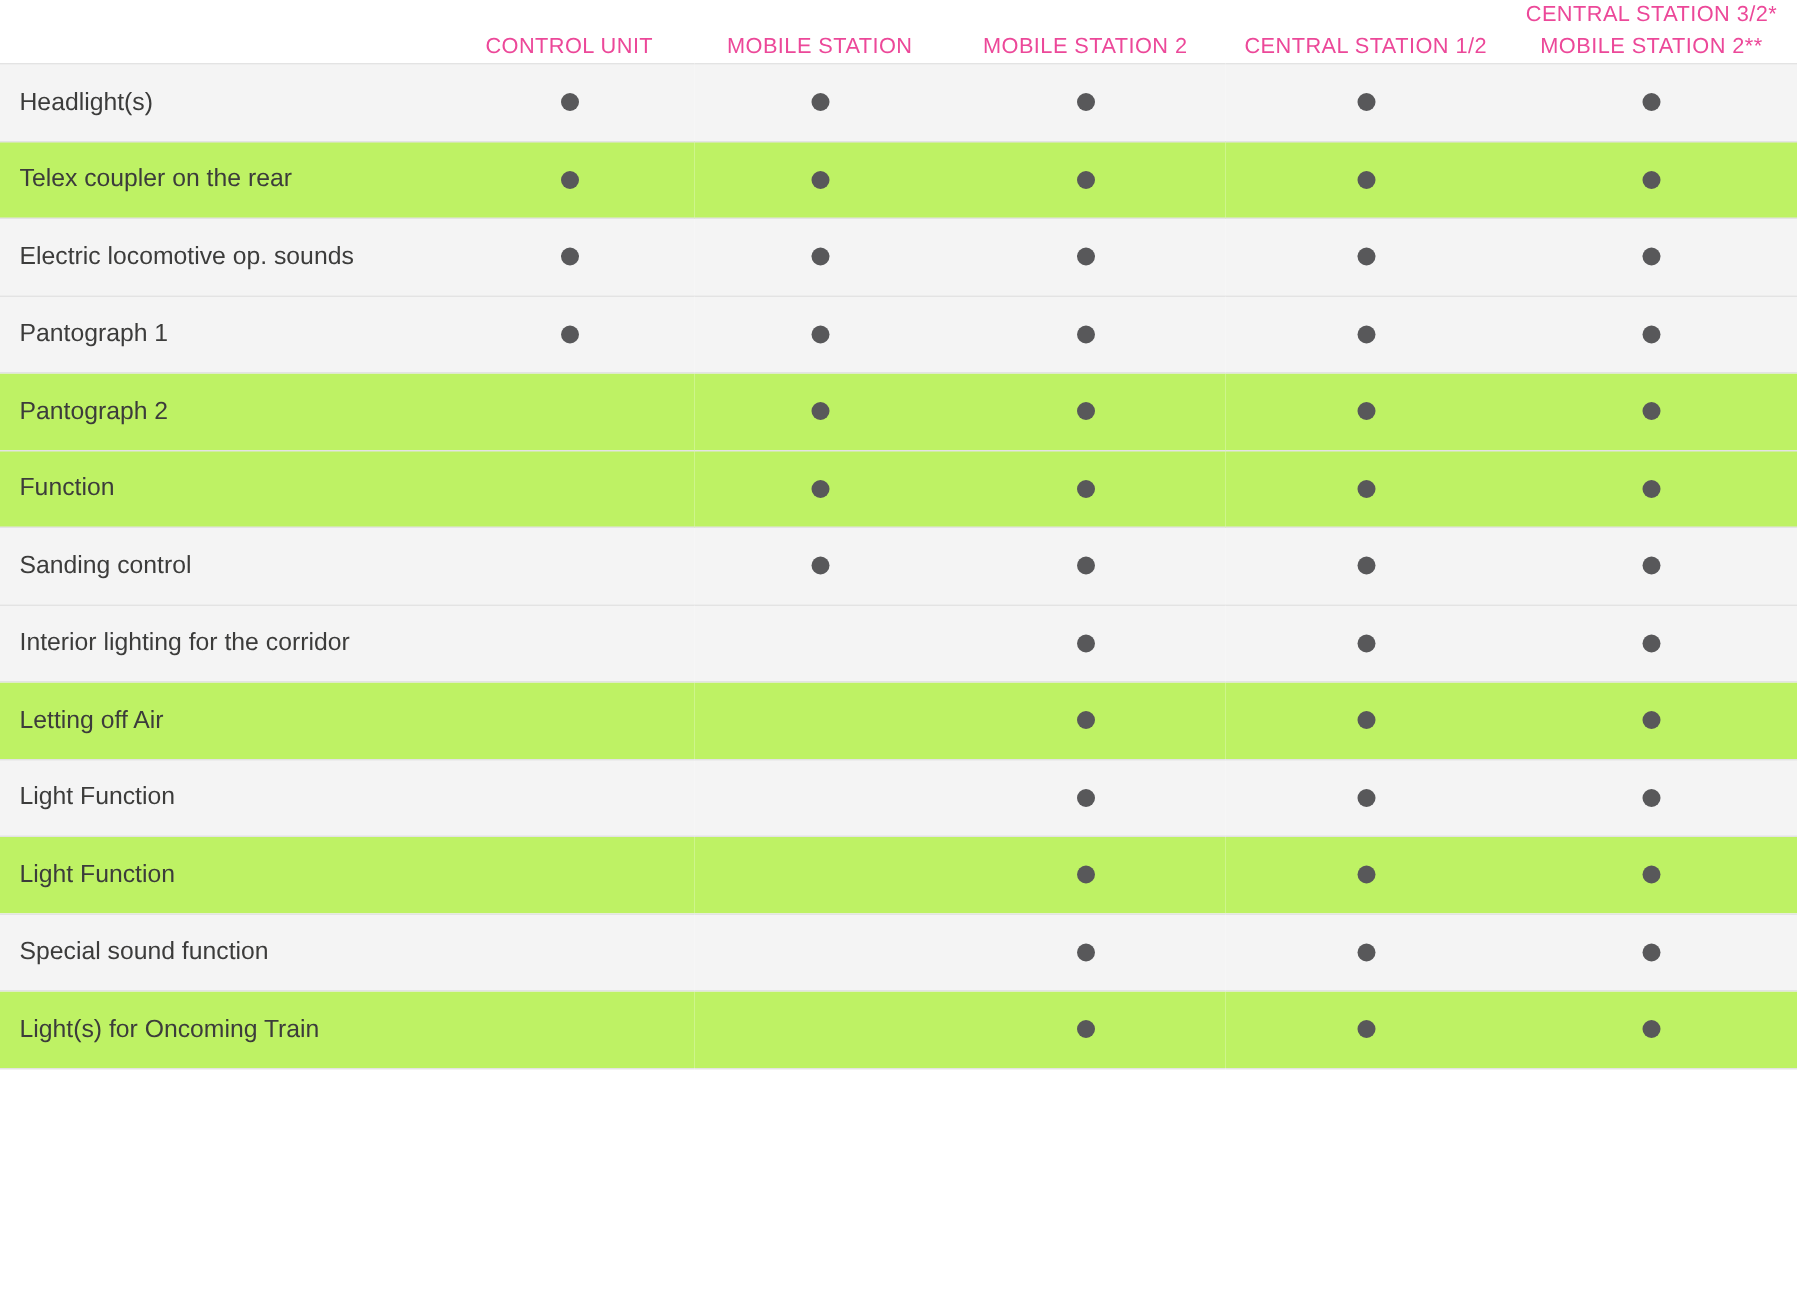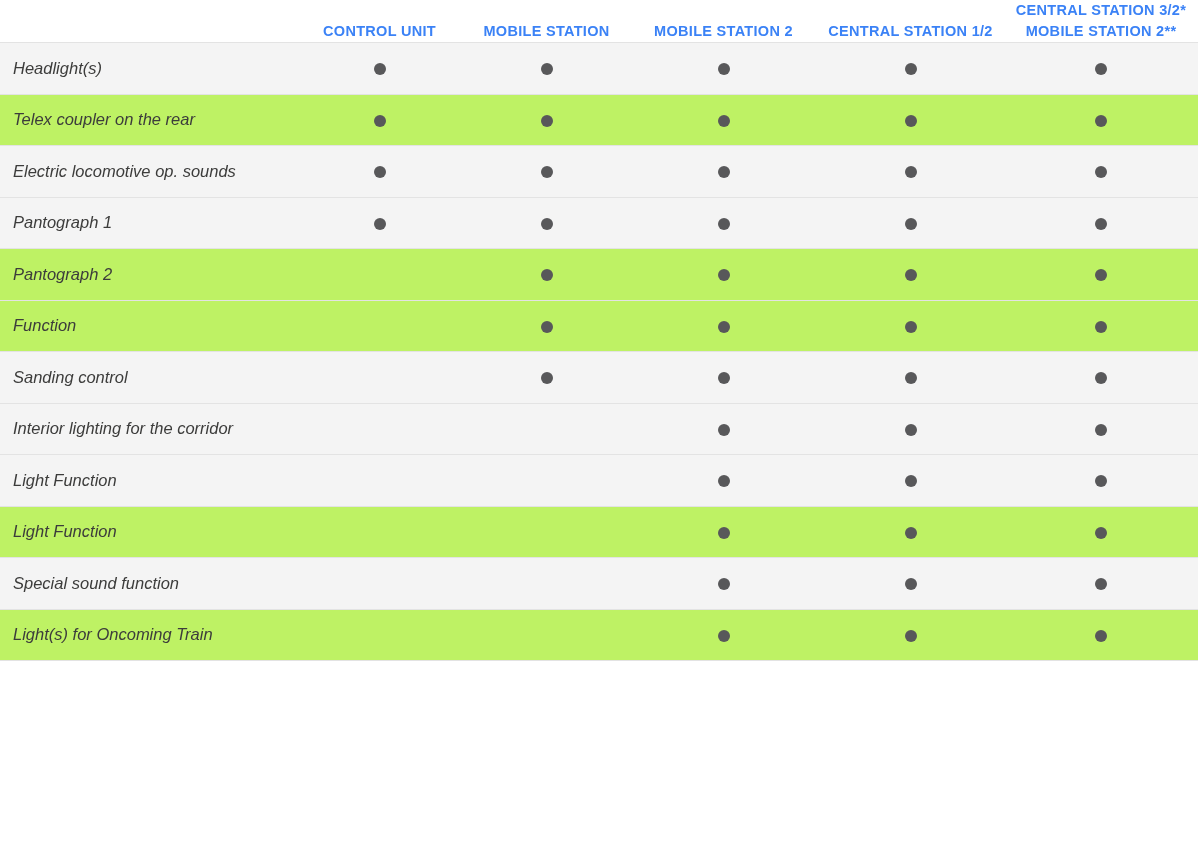--- a/index.html
+++ b/index.html
@@ -28,23 +28,23 @@
   col.c-label { width: 296px; }
   col.c-dot   { width: 167px; }
   col.c-dot2  { width: 167px; }
   col.c-dot3  { width: 187px; }
   col.c-dot4  { width: 187px; }
   col.c-dot5  { width: 194px; }
 
   thead th {
     vertical-align: bottom;
     font-size: 14.5px;
-    font-weight: bold;
+    font-weight: normal;
     letter-spacing: 0.3px;
-    color: #3b82f6;
+    color: #ec4899;
     text-align: center;
     padding-bottom: 9px;
     padding-top: 4px;
     line-height: 1.45;
     border-bottom: 1px solid #e3e3e3;
   }
   thead th.label-head {
     text-align: left;
     border-bottom: 1px solid #e3e3e3;
   }
@@ -59,21 +59,20 @@
     font-size: 16.5px;
     color: #3c3c3b;
     vertical-align: middle;
     height: 50.5px;
   }
   tbody td.label {
     text-align: left;
     padding-left: 13px;
     font-weight: normal;
     white-space: nowrap;
-    font-style: italic;
   }
   tbody td.dotcell {
     text-align: center;
   }
   .dot {
     display: inline-block;
     width: 12px;
     height: 12px;
     border-radius: 50%;
     background: #58585a;
@@ -174,20 +173,28 @@
         <td class="dotcell"><span class="dot"></span></td>
       </tr>
       <tr class="odd">
         <td class="label">Interior lighting for the corridor</td>
         <td class="dotcell"><span class="dot hidden"></span></td>
         <td class="dotcell"><span class="dot hidden"></span></td>
         <td class="dotcell"><span class="dot"></span></td>
         <td class="dotcell"><span class="dot"></span></td>
         <td class="dotcell"><span class="dot"></span></td>
       </tr>
+      <tr class="even">
+        <td class="label">Letting off Air</td>
+        <td class="dotcell"><span class="dot hidden"></span></td>
+        <td class="dotcell"><span class="dot hidden"></span></td>
+        <td class="dotcell"><span class="dot"></span></td>
+        <td class="dotcell"><span class="dot"></span></td>
+        <td class="dotcell"><span class="dot"></span></td>
+      </tr>
       <tr class="odd">
         <td class="label">Light Function</td>
         <td class="dotcell"><span class="dot hidden"></span></td>
         <td class="dotcell"><span class="dot hidden"></span></td>
         <td class="dotcell"><span class="dot"></span></td>
         <td class="dotcell"><span class="dot"></span></td>
         <td class="dotcell"><span class="dot"></span></td>
       </tr>
       <tr class="even">
         <td class="label">Light Function</td>

